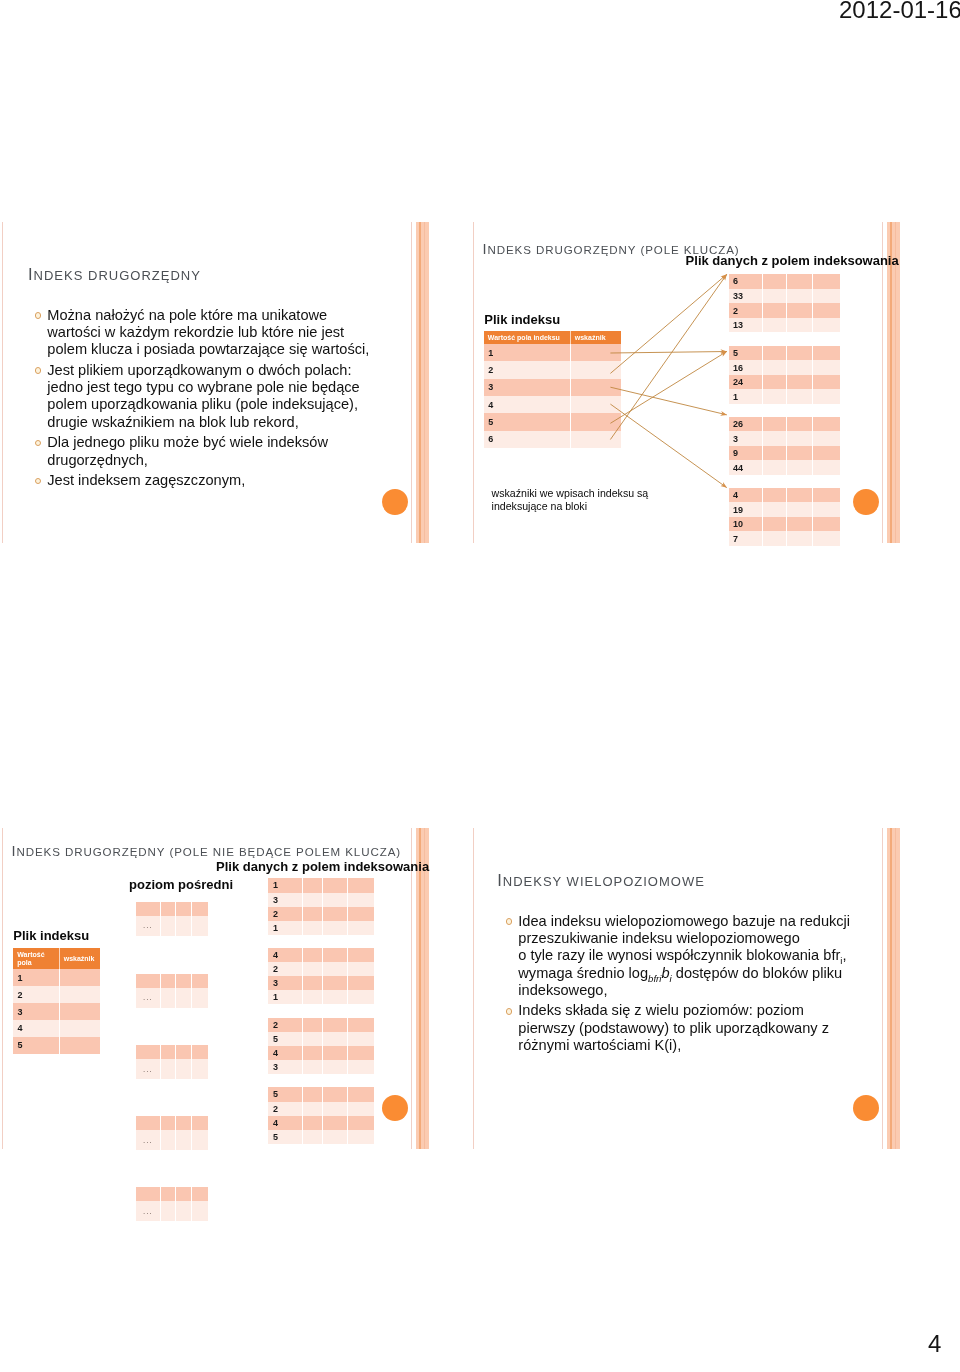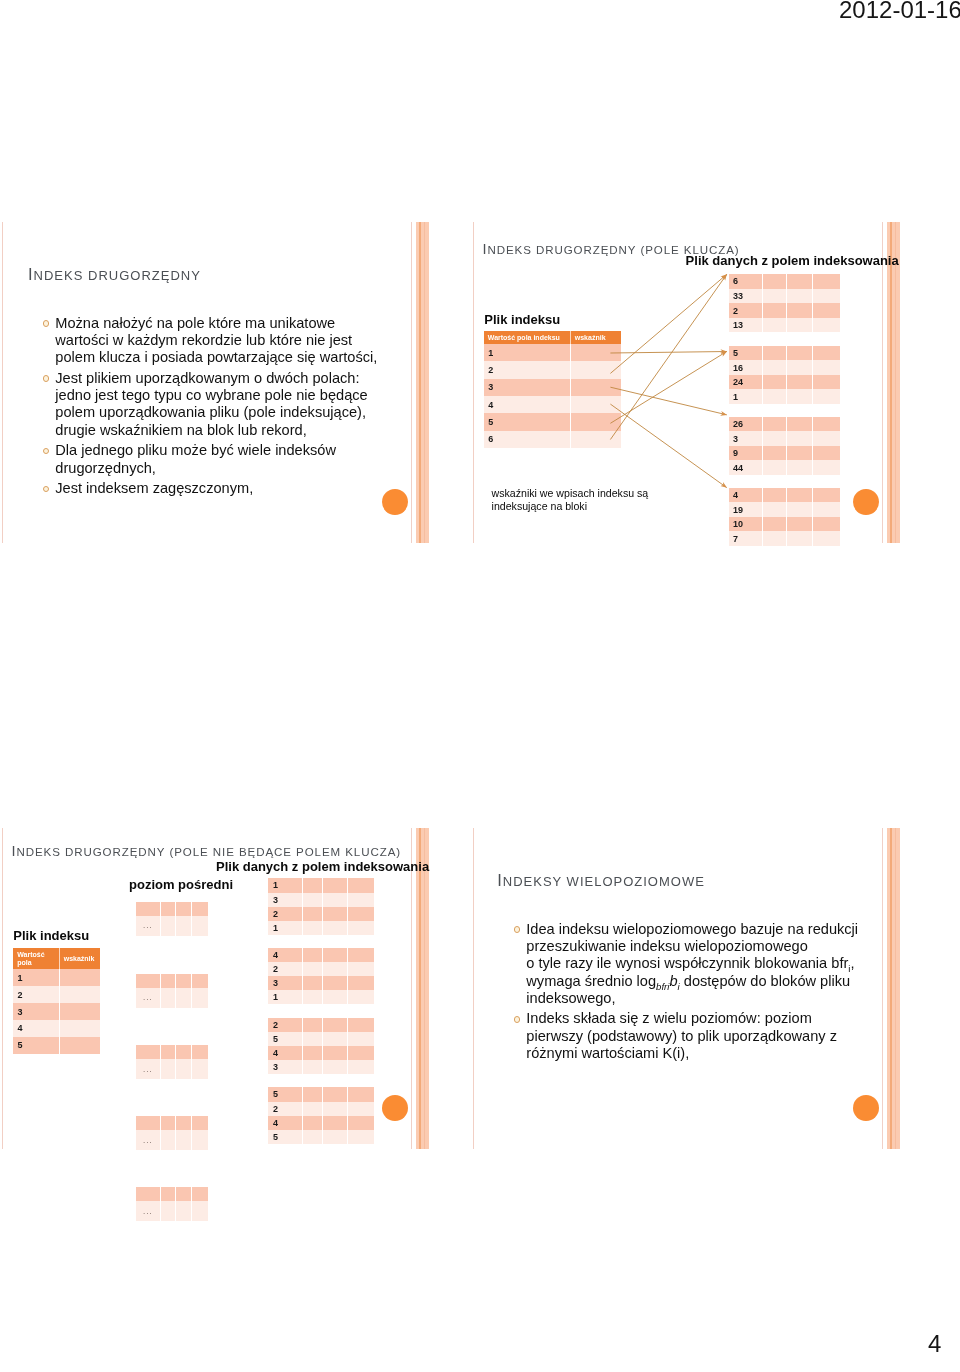--- a/index.html
+++ b/index.html
@@ -22,21 +22,21 @@
   .dot{position:absolute;border-radius:50%;background:#fa8c33;
        left:380.3px;top:267.4px;width:25.7px;height:26px;}
 
   .stitle{position:absolute;color:#4b4f54;white-space:nowrap;letter-spacing:1.0px;}
   .stitle .cap{font-size:16.5px;}
   .stitle .sc{font-size:13px;}
   .stitle.t-sm{letter-spacing:0.92px;}
   .stitle.t-sm .cap{font-size:14.6px;}
   .stitle.t-sm .sc{font-size:11.55px;}
 
-  ul.bul{margin:16px;padding:0;list-style:none;position:absolute;
+  ul.bul{margin:8px;padding:0;list-style:none;position:absolute;
          font-size:14.6px;line-height:17.35px;}
   ul.bul li{position:relative;padding-left:12.5px;color:#111;}
   ul.bul li+li{margin-top:3.2px;}
   ul.bul li .ln{display:block;white-space:nowrap;}
   ul.bul li:before{content:"";position:absolute;left:0px;top:5.6px;width:6.6px;height:6.6px;
       border-radius:50%;border:1.5px solid #d9a05f;background:#fdf3dd;box-sizing:border-box;}
   ul.bul sub{font-size:0.66em;line-height:0;}
   ul.bul i{font-style:italic;}
 
   .lbl{position:absolute;font-weight:bold;color:#0a0a0a;white-space:nowrap;

